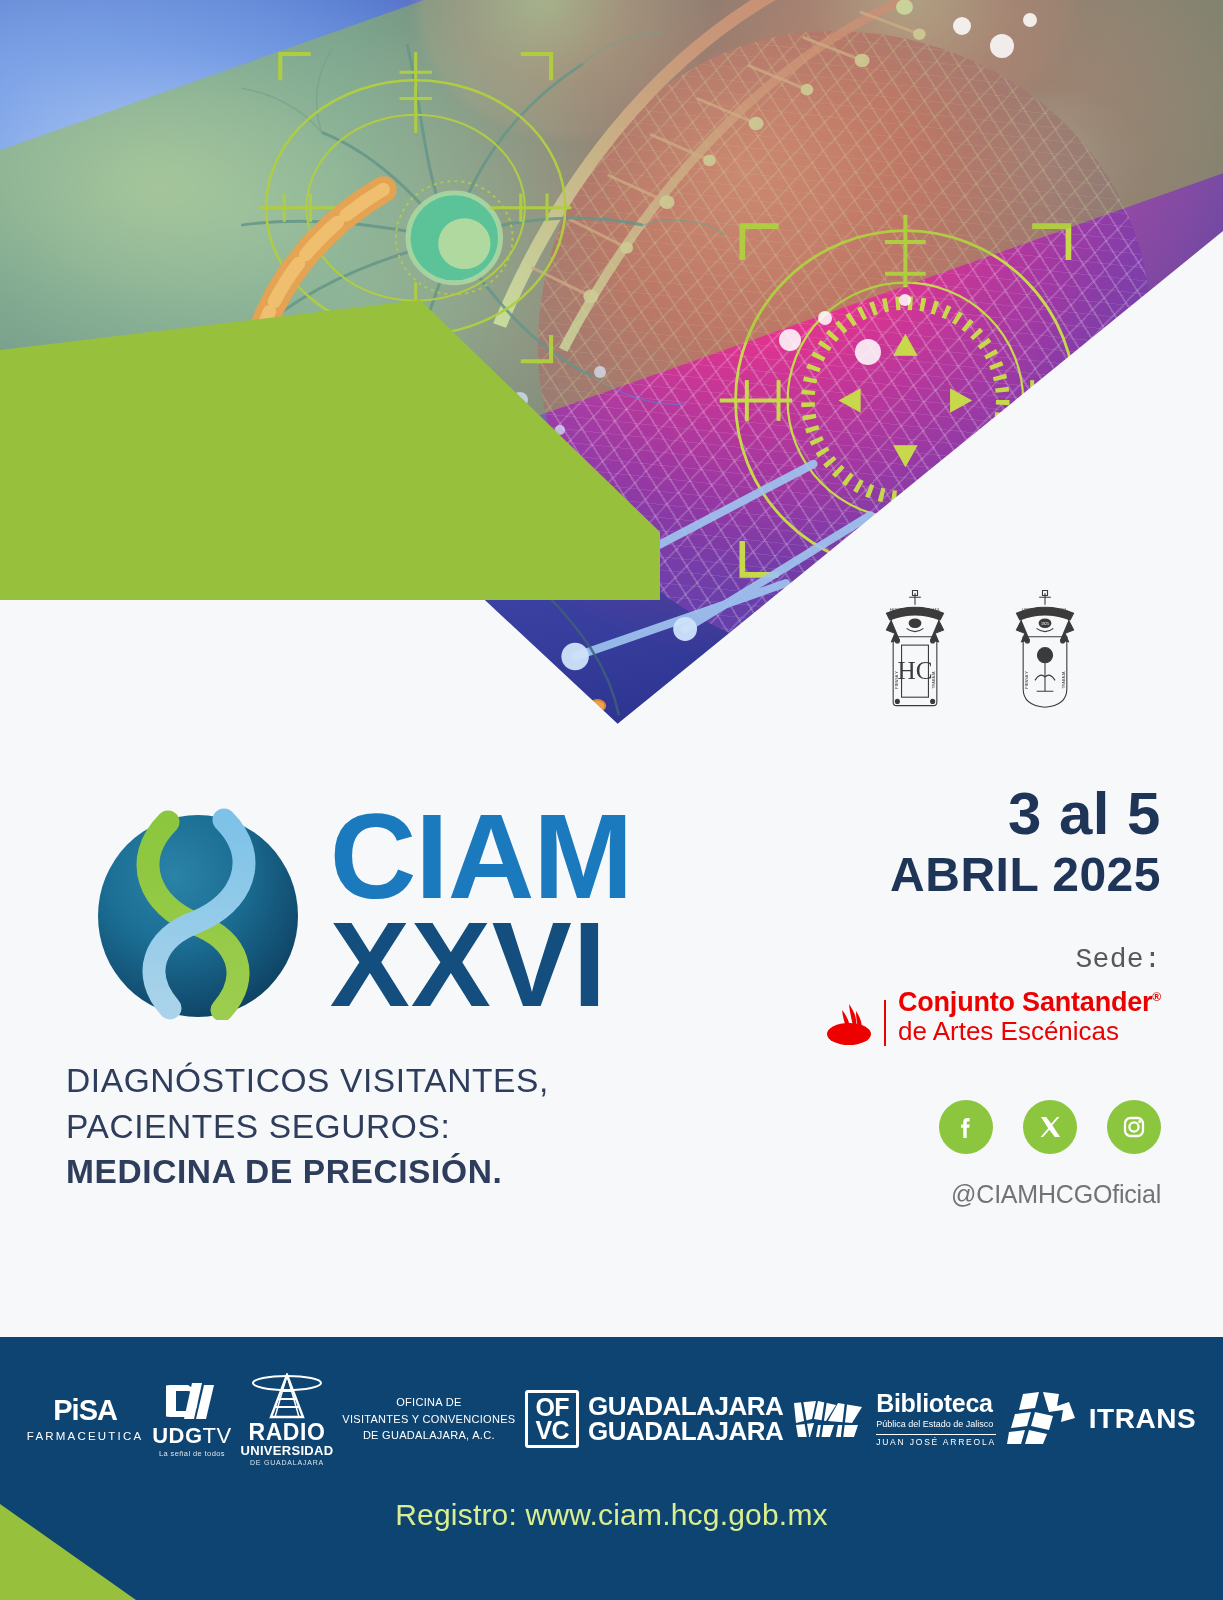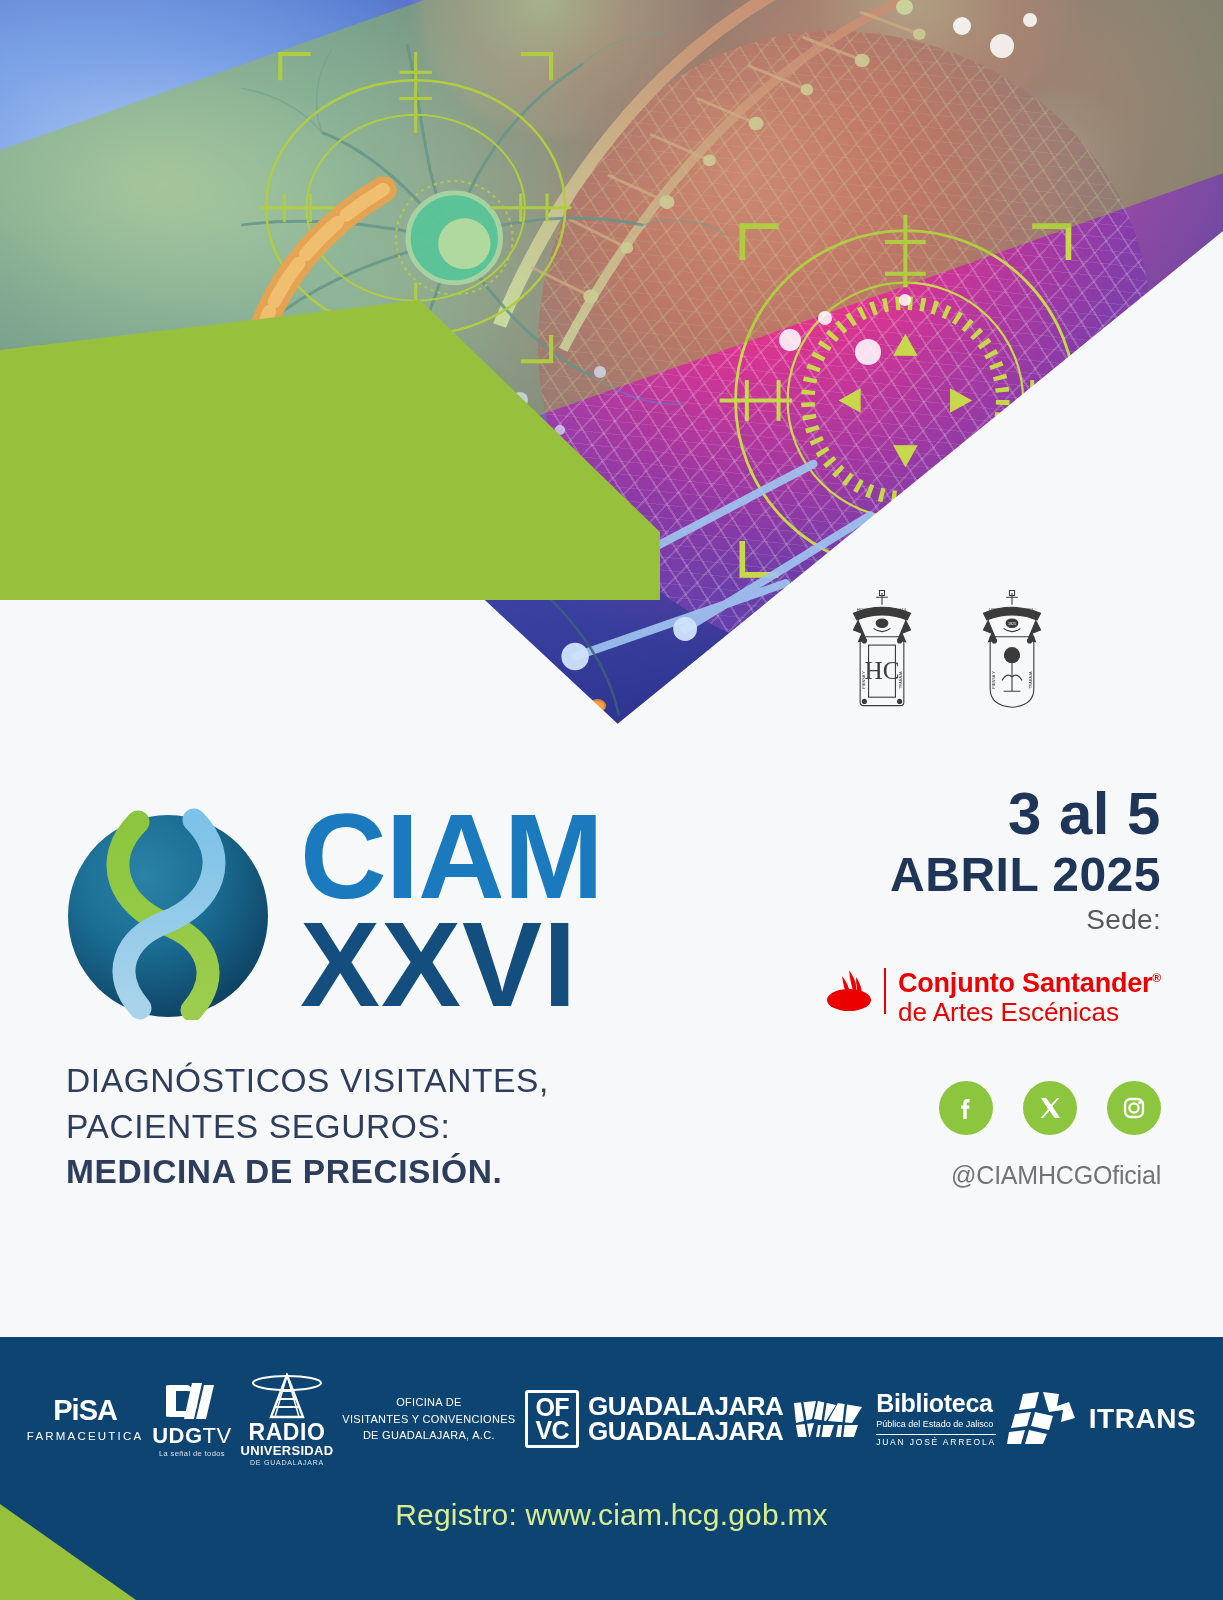--- a/index.html
+++ b/index.html
@@ -93,30 +93,30 @@
     position:absolute;left:0;top:300px;width:660px;height:330px;
     background:#97c13c;
     -webkit-clip-path:polygon(0 50px,420px 0,660px 232px,660px 300px,240px 300px,0 300px);
     clip-path:polygon(0 50px,420px 0,660px 232px,660px 300px,240px 300px,0 300px);
   }
   
   .retic{position:absolute;stroke:#c7d94a;fill:none;}
 
   
   .seals{
-    position:absolute;left:829px;top:588px;width:236px;height:128px;
+    position:absolute;left:862px;top:588px;width:236px;height:128px;
     display:flex;gap:44px;align-items:flex-start;justify-content:center;
   }
   .seal{width:86px;height:126px;}
 
   
   .mid{position:absolute;left:0;top:770px;width:1223px;height:567px;}
 
   .brandblock{position:absolute;left:62px;top:30px;width:600px;}
-  .brandrow{display:flex;align-items:flex-start;gap:26px;}
+  .brandrow{display:flex;align-items:flex-start;gap:26px;justify-content:center;}
   .orb{width:212px;height:214px;flex:0 0 auto;margin-top:6px;}
   .wordmark{padding-top:4px;}
   .ciam{
     font-size:120px;line-height:.88;font-weight:700;letter-spacing:-1px;
     color:#1b7abe;margin:0;
   }
   .xxvi{
     font-size:120px;line-height:.9;font-weight:700;letter-spacing:1px;
     color:#134e7e;margin:0;
   }
@@ -127,24 +127,24 @@
   .tagline .strong{font-weight:700;}
 
   
   .rightcol{position:absolute;right:62px;top:10px;width:420px;text-align:right;}
   .dates{
     color:#1f3558;font-weight:700;letter-spacing:.5px;
   }
   .dates .d1{font-size:60px;line-height:1.12;display:block;text-align:right;}
   .dates .d2{font-size:48px;line-height:1.18;display:block;}
   .sede{
-    color:#56585c;font-size:28px;letter-spacing:.3px;
+    margin-top:40px;color:#56585c;font-size:28px;letter-spacing:.3px;font-family:Liberation Mono, monospace;
   }
   .venue{
-    margin-top:32px;display:flex;justify-content:flex-end;align-items:flex-start;gap:12px;
+    margin-top:12px;display:flex;justify-content:flex-end;align-items:flex-end;gap:12px;
   }
   .sant-flame{width:46px;height:44px;flex:0 0 auto;}
   .sant-div{width:2px;height:46px;background:#ec0000;flex:0 0 auto;}
   .sant-txt{text-align:left;color:#ec0000;}
   .sant-l1{font-size:27px;font-weight:700;line-height:1.12;letter-spacing:-.2px;}
   .sant-l1 sup{font-size:12px;vertical-align:super;}
   .sant-l2{font-size:26px;font-weight:400;line-height:1.12;}
 
   .socials{margin-top:54px;display:flex;justify-content:flex-end;gap:30px;}
   .sbtn{

